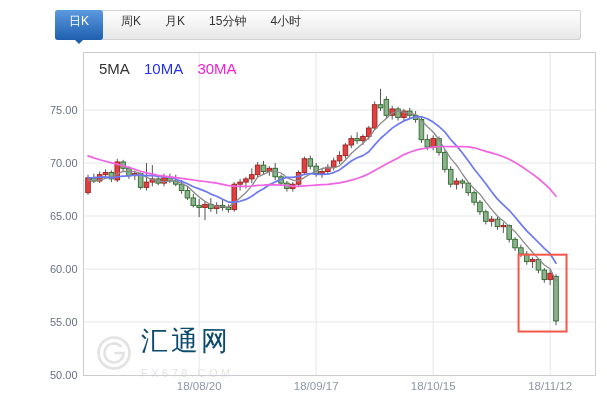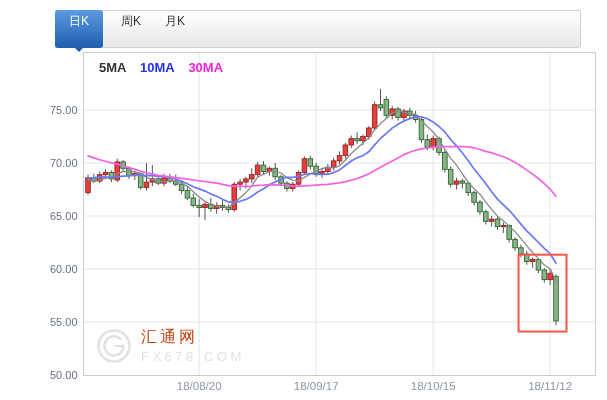--- a/index.html
+++ b/index.html
@@ -1,45 +1,47 @@
 <!DOCTYPE html>
 <html><head>
 <meta charset="utf-8">
 <style>
   html,body{margin:0;padding:0;background:#fff;}
   .screen{position:relative;width:607px;height:400px;background:#ffffff;overflow:hidden;
           font-family:"Liberation Sans","DejaVu Sans",sans-serif;}
   
-  .tabbar{position:absolute;left:55px;top:10px;width:526px;height:38px;box-sizing:border-box;
+  .tabbar{position:absolute;left:55px;top:10px;width:526px;height:30px;box-sizing:border-box;
           background:linear-gradient(#ffffff,#e7e7e7);border:1px solid #d2d2d2;border-radius:2px;
           display:flex;align-items:stretch;}
   .tab{padding:0 12px;font-size:12px;color:#333;line-height:21px;white-space:nowrap;cursor:pointer;}
   .tab.active{position:relative;margin:-1px 6px -1px -1px;padding:0 14px;line-height:23px;
           background:linear-gradient(#5c9ae0,#1e5fae);color:#fff;border-radius:3px;}
   .tab.active::after{content:"";position:absolute;left:50%;top:100%;margin-left:-4px;
           border:4px solid transparent;border-top-color:#1e5fae;}
   
-  .legend{position:absolute;left:99px;top:60px;z-index:3;font-size:13px;font-weight:bold;}
+  .legend{position:absolute;left:99px;top:60px;z-index:3;font-size:15px;font-weight:normal;}
   .legend span{margin-right:10px;}
   
   .watermark{position:absolute;left:94px;top:326px;z-index:1;display:flex;align-items:center;gap:7px;}
-  .wm-name{font-size:16px;color:#c2410c;letter-spacing:3px;line-height:1.15;}
-  .wm-domain{font-size:13px;color:#e3e3e3;letter-spacing:3.5px;margin-top:2px;}
+  .wm-name{font-size:27px;color:#0c4a6e;letter-spacing:3px;line-height:1.15;}
+  .wm-domain{font-size:11px;color:#e3e3e3;letter-spacing:3.5px;margin-top:10px;}
   
   #chart{position:absolute;left:0;top:0;z-index:2;}
 </style>
 </head>
 <body>
 
 <div class="screen">
 
   <div class="tabbar">
     <div class="tab active">日K</div>
     <div class="tab">周K</div>
     <div class="tab">月K</div>
+    <div class="tab">15分钟</div>
+    <div class="tab">4小时</div>
   </div>
 
   <div class="watermark">
     <svg width="40" height="40" viewBox="0 0 40 40">
       <circle cx="20" cy="20" r="15.5" fill="none" stroke="#e2e2e2" stroke-width="2.6"></circle>
       <path d="M26.5 13 A9.5 9.5 0 1 0 29.5 20 L21.5 20" fill="none" stroke="#e2e2e2" stroke-width="2.6" stroke-linecap="round"></path>
     </svg>
     <div>
       <div class="wm-name">汇通网</div>
       <div class="wm-domain">FX678.COM</div>

